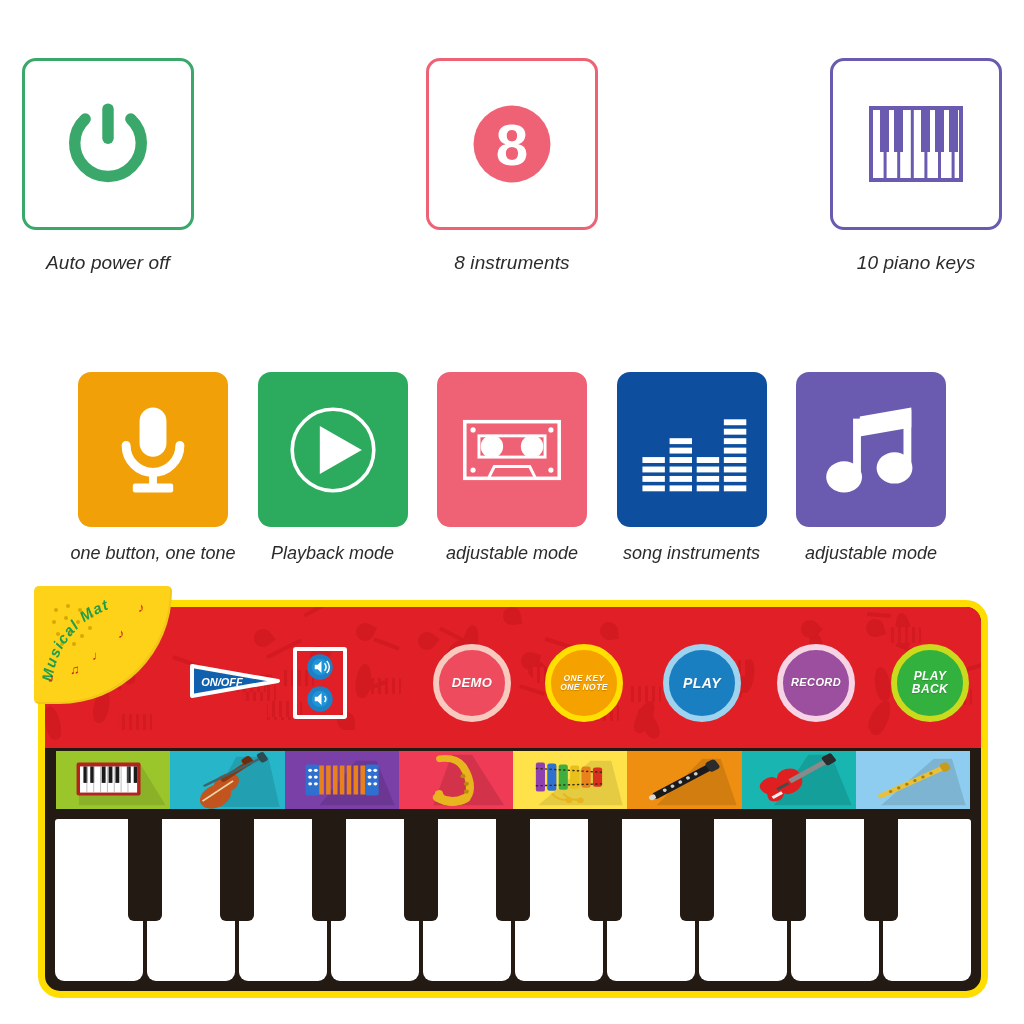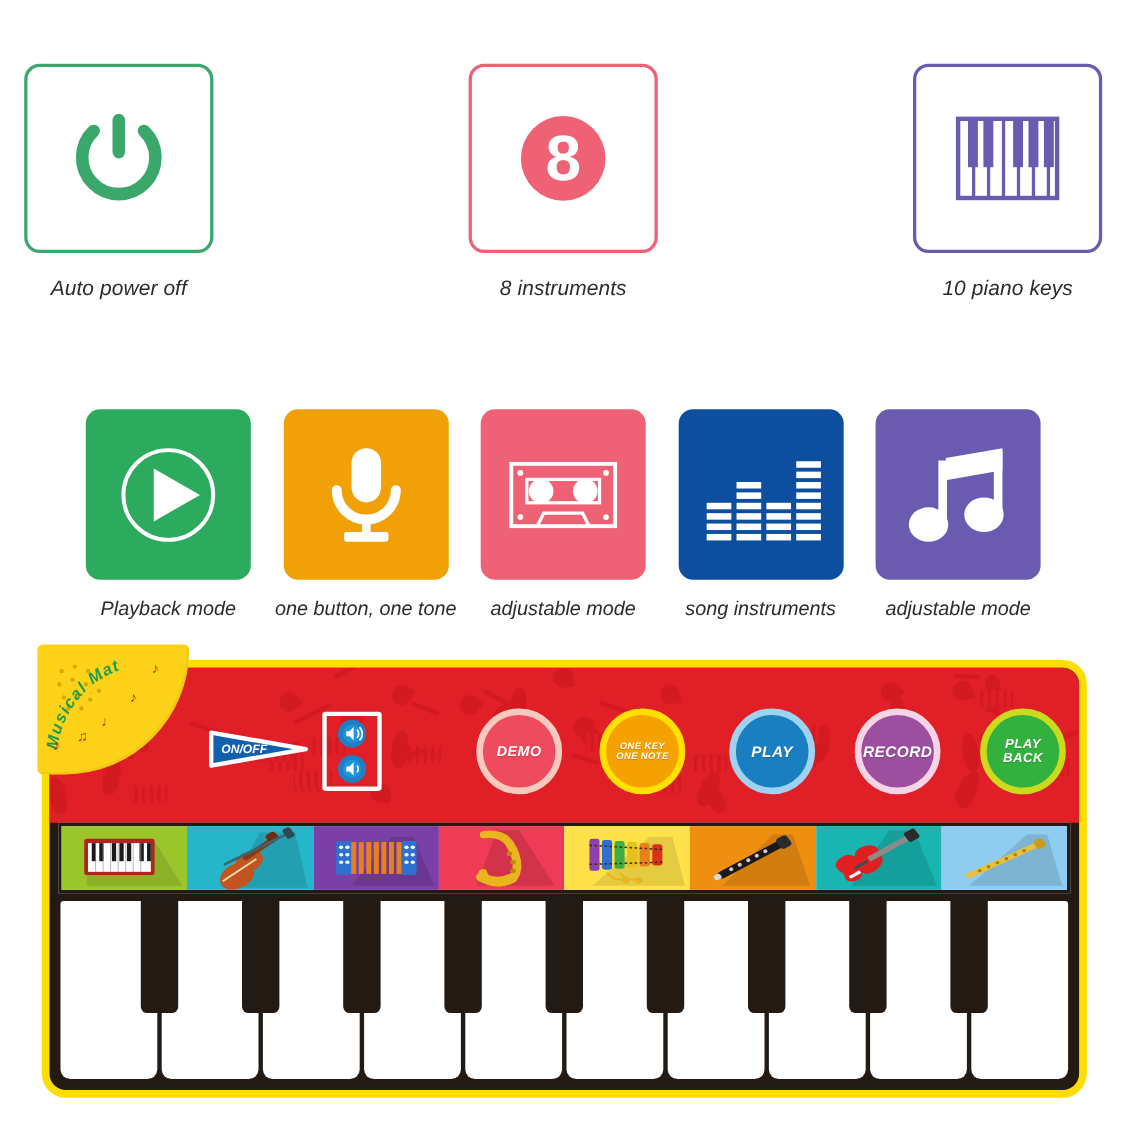--- a/index.html
+++ b/index.html
@@ -162,39 +162,39 @@
         </g>
       </svg>
     </div>
     <div class="cap">10 piano keys</div>
   </div>
 </div>
 
 <div class="row2">
 
   <div class="feat2">
-    <div class="card-solid" style="background:#2cab5e">
-      <svg width="120" height="120" viewBox="0 0 100 100">
-        <circle cx="50" cy="50" r="34" fill="none" stroke="#ffffff" stroke-width="3"></circle>
-        <path d="M39 30 L74 50 L39 70 Z" fill="#ffffff"></path>
-      </svg>
-    </div>
-    <div class="cap2">Playback mode</div>
-  </div>
-
-  <div class="feat2">
     <div class="card-solid" style="background:#f2a007">
       <svg width="112" height="112" viewBox="0 0 100 100">
         <rect x="38" y="12" width="24" height="44" rx="12" fill="#ffffff"></rect>
         <path d="M26 46 A24 24 0 0 0 74 46" fill="none" stroke="#ffffff" stroke-width="8" stroke-linecap="round"></path>
         <rect x="46.5" y="66" width="7" height="16" fill="#ffffff"></rect>
         <rect x="32" y="80" width="36" height="8" rx="2" fill="#ffffff"></rect>
       </svg>
     </div>
     <div class="cap2">one button, one tone</div>
+  </div>
+
+  <div class="feat2">
+    <div class="card-solid" style="background:#2cab5e">
+      <svg width="120" height="120" viewBox="0 0 100 100">
+        <circle cx="50" cy="50" r="34" fill="none" stroke="#ffffff" stroke-width="3"></circle>
+        <path d="M39 30 L74 50 L39 70 Z" fill="#ffffff"></path>
+      </svg>
+    </div>
+    <div class="cap2">Playback mode</div>
   </div>
 
   <div class="feat2">
     <div class="card-solid" style="background:#ef6275">
       <svg width="118" height="118" viewBox="0 0 100 100">
         <rect x="10" y="26" width="80" height="48" fill="none" stroke="#ffffff" stroke-width="3"></rect>
         <rect x="22" y="38" width="56" height="18" fill="none" stroke="#ffffff" stroke-width="2.5"></rect>
         <circle cx="33" cy="47" r="9.5" fill="#ffffff"></circle>
         <circle cx="67" cy="47" r="9.5" fill="#ffffff"></circle>
         <circle cx="17" cy="33" r="2.2" fill="#ffffff"></circle>
@@ -642,21 +642,21 @@
         <span>ONE KEY</span><br>
         <span>ONE NOTE</span>
       </span>
     </div>
 
     <div class="btn-round" id="btn2" style="left:625px;top:44px;width:78px;height:78px;border:6px solid #9dd3ef;background:#1a7fc1;">
       <span class="btn-lbl" style="font-size:14px">PLAY</span>
     </div>
 
     <div class="btn-round" id="btn3" style="left:739px;top:44px;width:78px;height:78px;border:6px solid #f7d3e6;background:#9b4f9e;">
-      <span class="btn-lbl" style="font-size:14px">RECORD</span>
+      <span class="btn-lbl" style="font-size:11px">RECORD</span>
     </div>
 
     <div class="btn-round" id="btn4" style="left:853px;top:44px;width:78px;height:78px;border:6px solid #cada1d;background:#33b13e;">
       <span class="btn-lbl" style="font-size:12px">
         <span>PLAY</span><br>
         <span>BACK</span>
       </span>
     </div>
   </div>
 

